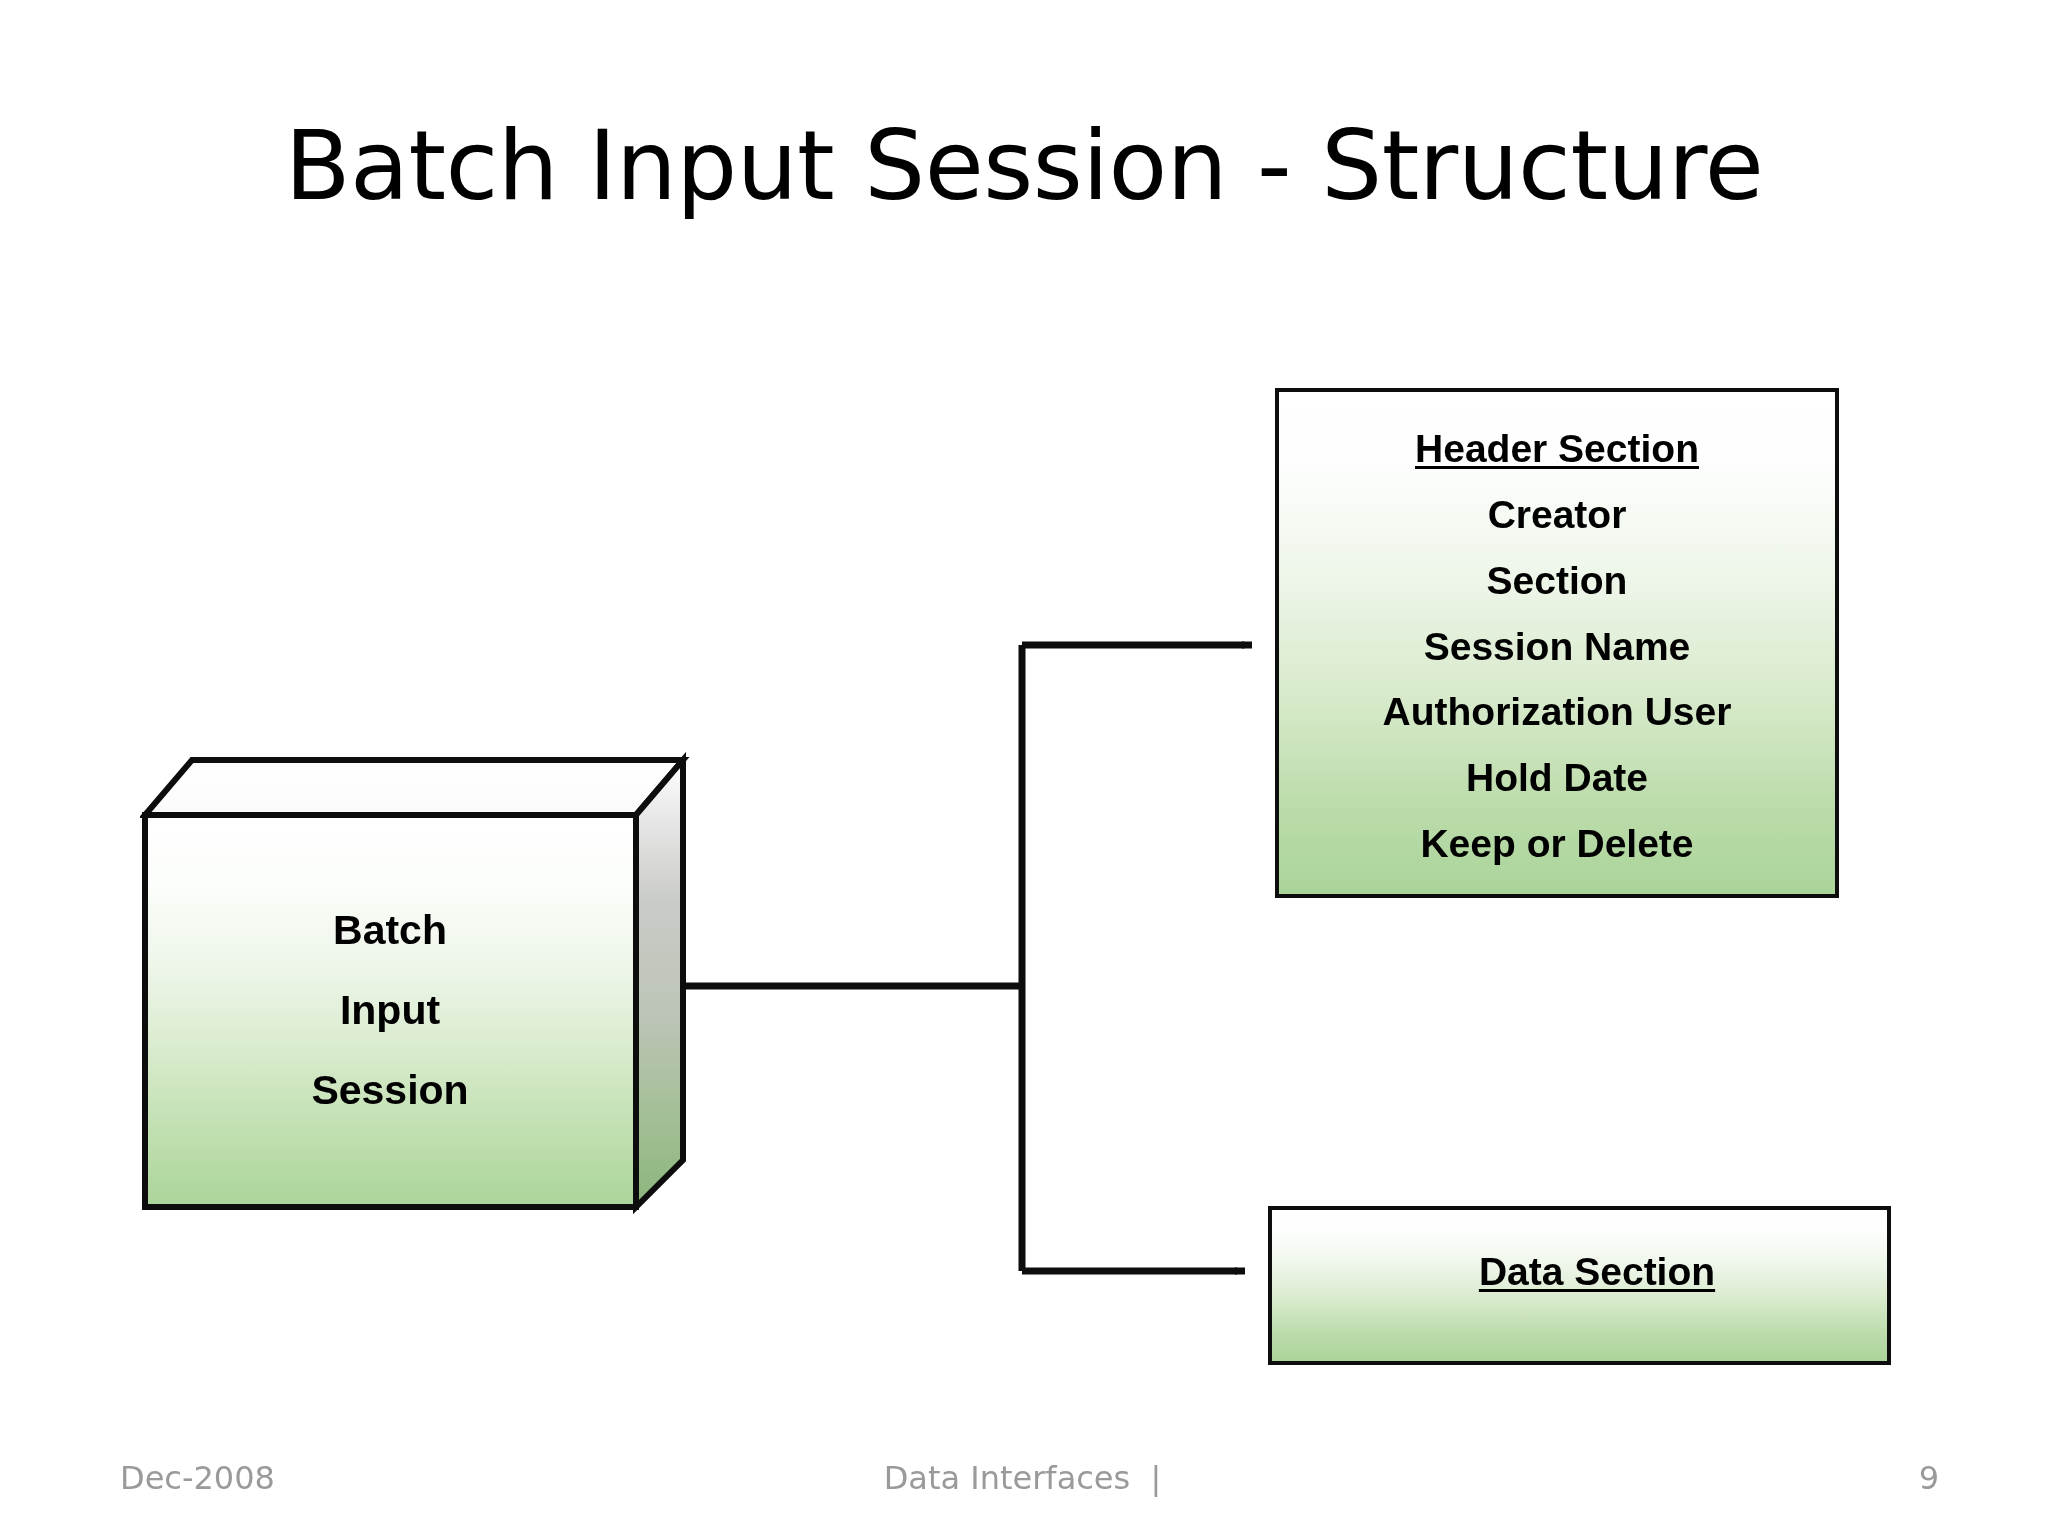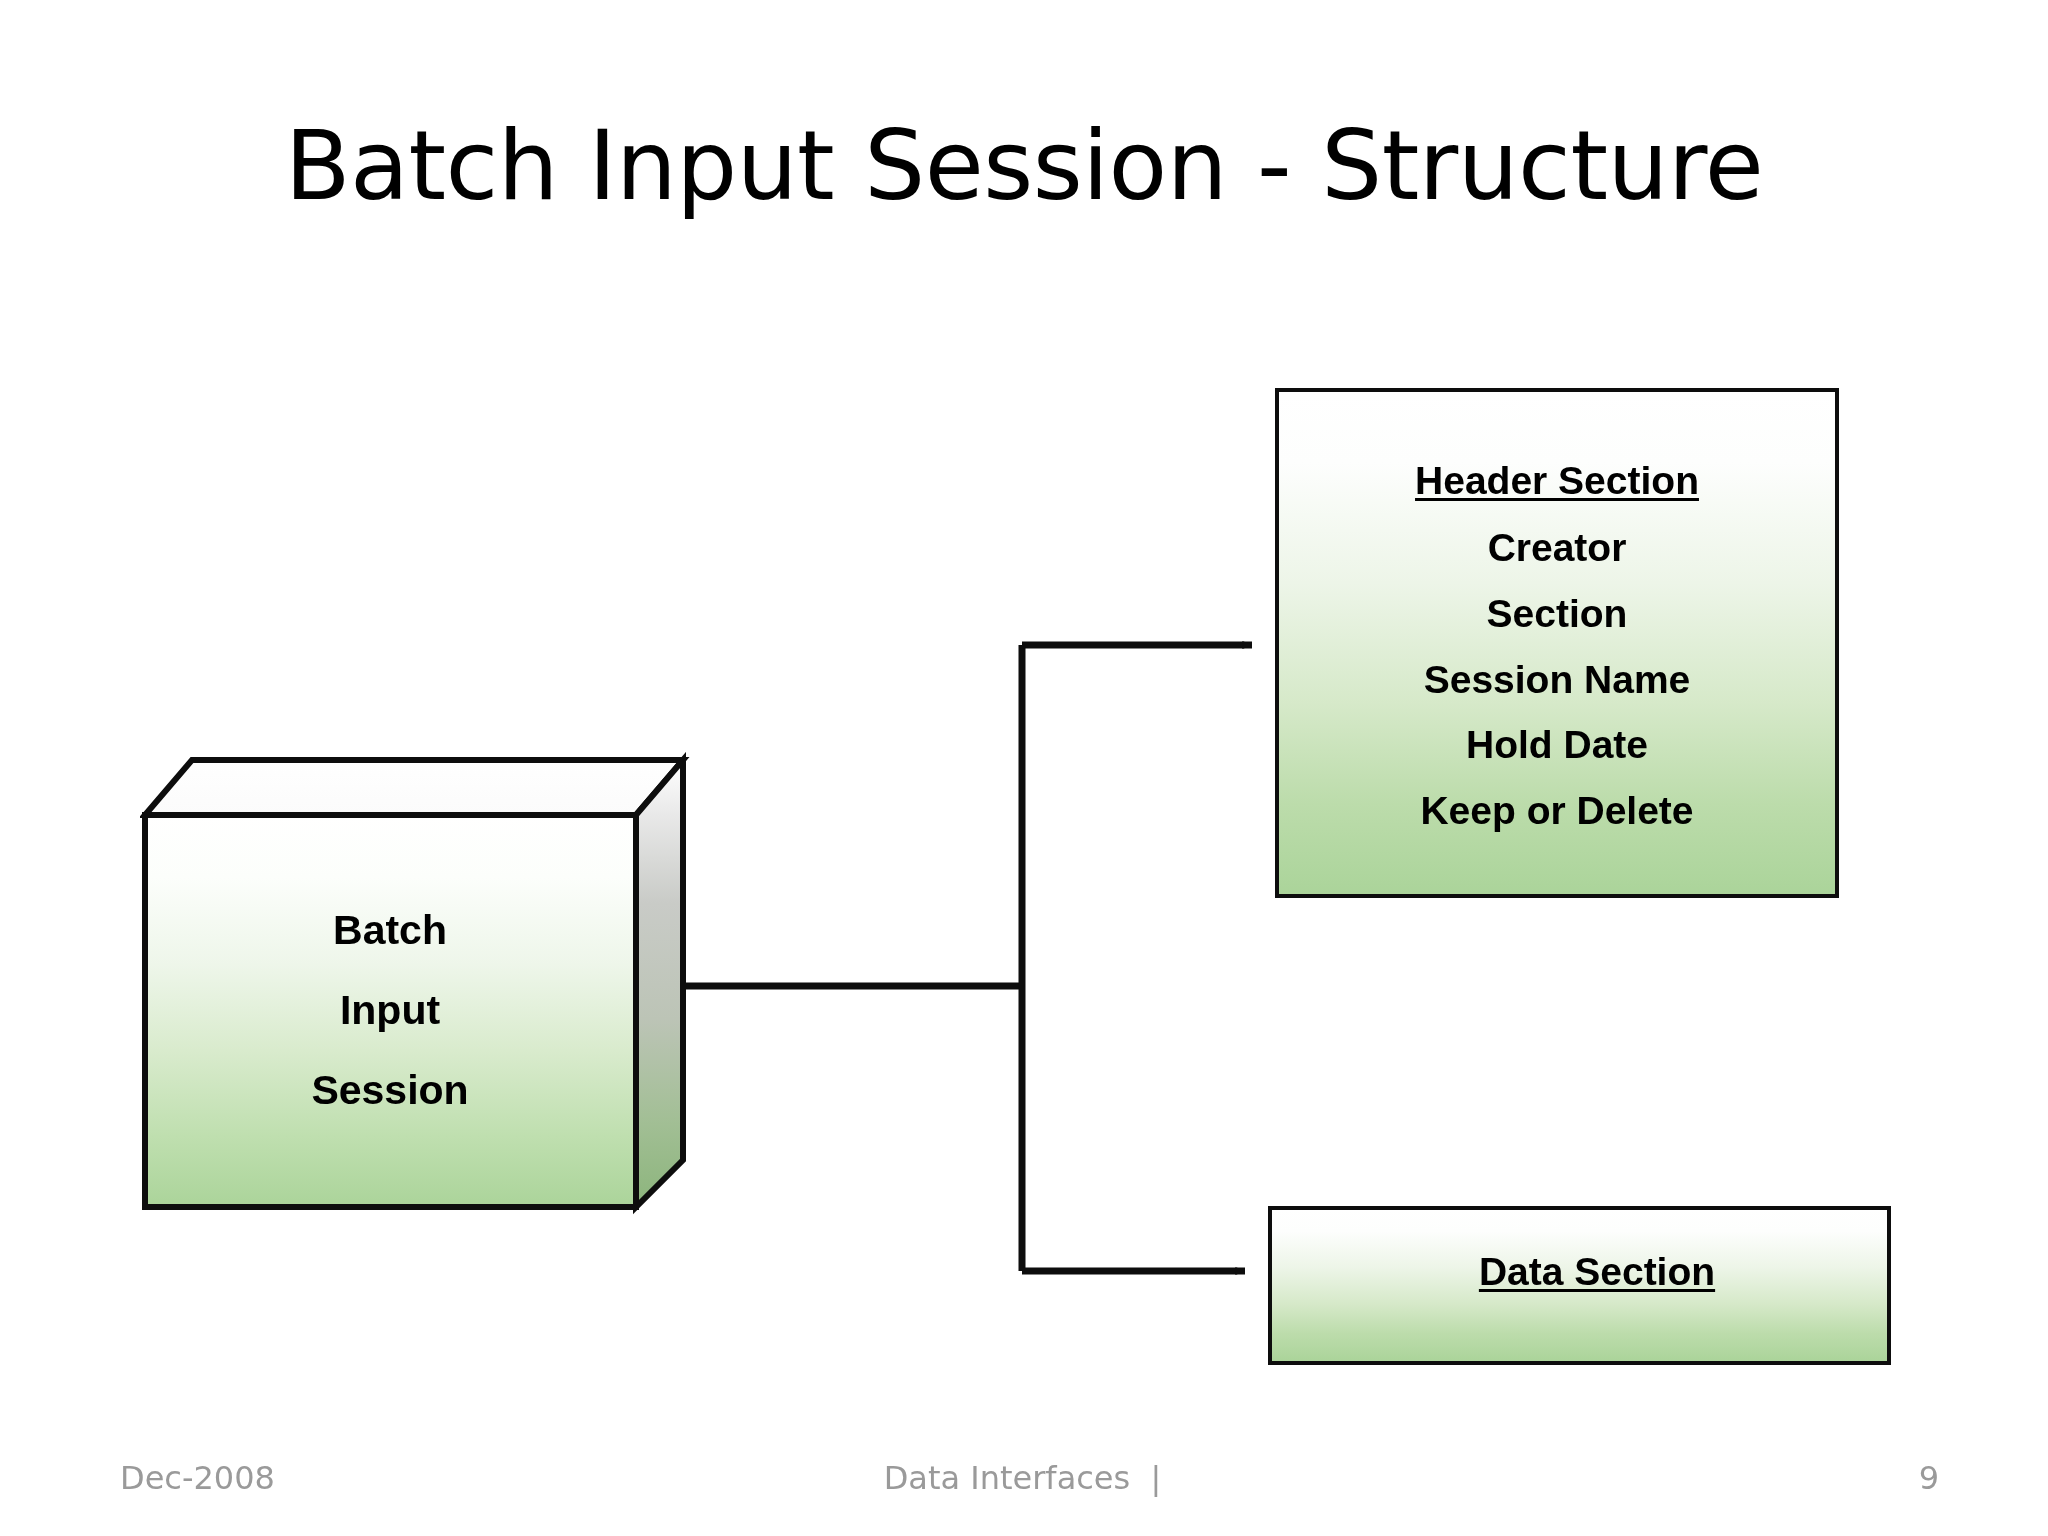--- a/index.html
+++ b/index.html
@@ -218,20 +218,21 @@
     <span>Batch</span>
     <span>Input</span>
     <span>Session</span>
   </div>
 
   <div id="header-section" class="section-box">
     <div class="section-title">Header Section</div>
     <div class="section-line">Creator</div>
     <div class="section-line">Section</div>
     <div class="section-line">Session Name</div>
+    <div class="section-line">Authorization User</div>
     <div class="section-line">Hold Date</div>
     <div class="section-line">Keep or Delete</div>
   </div>
 
   <div id="data-section" class="section-box">
     <div class="section-title">Data Section</div>
   </div>
 
   <div id="footer">
     <span id="footer-date">Dec-2008</span>

